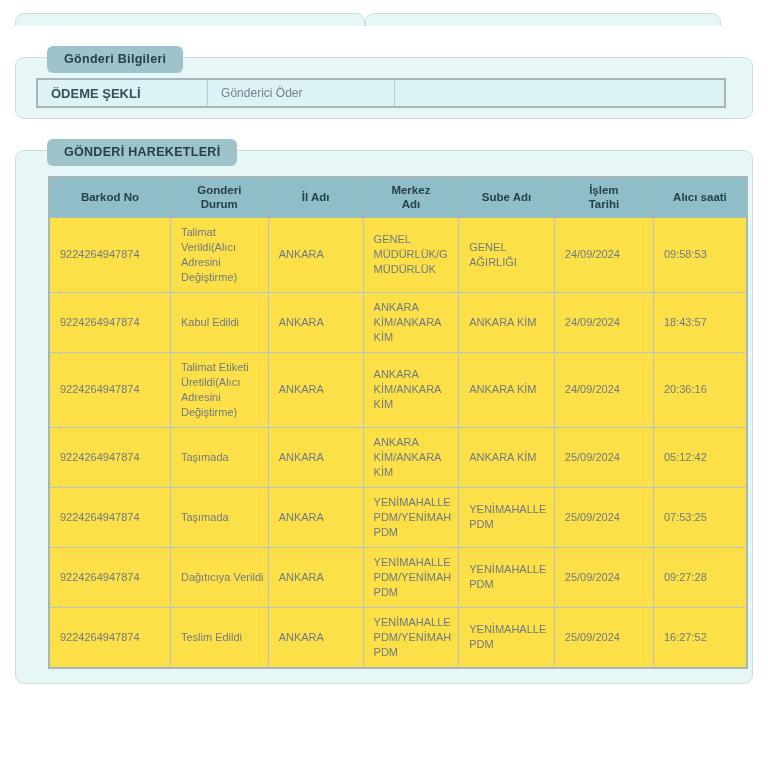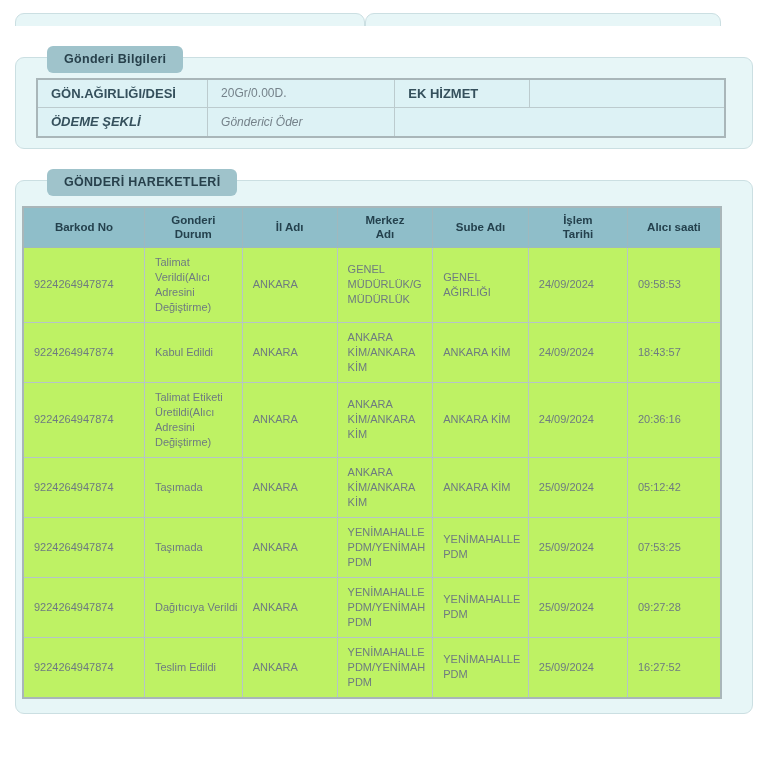--- a/index.html
+++ b/index.html
@@ -95,24 +95,24 @@
   .info-table tr:nth-child(2) td { height: 30px; font-style: italic; }
   .info-table tr:nth-child(3) td { height: 42px; }
   td.lbl {
     font-weight: bold; font-size: 13px; color: #35505c;
     white-space: pre-line; line-height: 17px;
   }
   td.val { font-size: 12px; color: #75828a; }
 
   
   .mov-table {
-    margin: 25px 16px 14px 6px;
+    margin: 25px 16px 14px 32px;
     border-collapse: collapse;
     table-layout: fixed;
-    background: #bef264;
+    background: #fde047;
     border: 2px solid #a9b6b9;
     width: calc(100% - 36px);
   }
   .mov-table th {
     background: #8fbec9;
     color: #24414d;
     font-size: 11.5px;
     font-weight: bold;
     text-align: center;
     height: 40px;
@@ -152,26 +152,20 @@
 <div class="panel section">
   <div class="tab">Gönderi Bilgileri</div>
   <table class="info-table">
     <colgroup>
       <col style="width:24.8%">
         <col style="width:27.2%">
         <col style="width:19.6%">
         <col style="width:28.4%">
     </colgroup>
     <tbody>
-        <tr>
-      <td class="lbl">GÖN.AĞIRLIĞI/DESİ</td>
-      <td class="val">20Gr/0.00D.</td>
-      <td class="lbl">EK HİZMET</td>
-      <td class="val"></td>
-    </tr>
     <tr>
       <td class="lbl">ÖDEME ŞEKLİ</td>
       <td class="val">Gönderici Öder</td>
       <td class="val" colspan="2"></td>
     </tr>
   </tbody>
     </table>
 </div>
 
 <div class="panel section">

